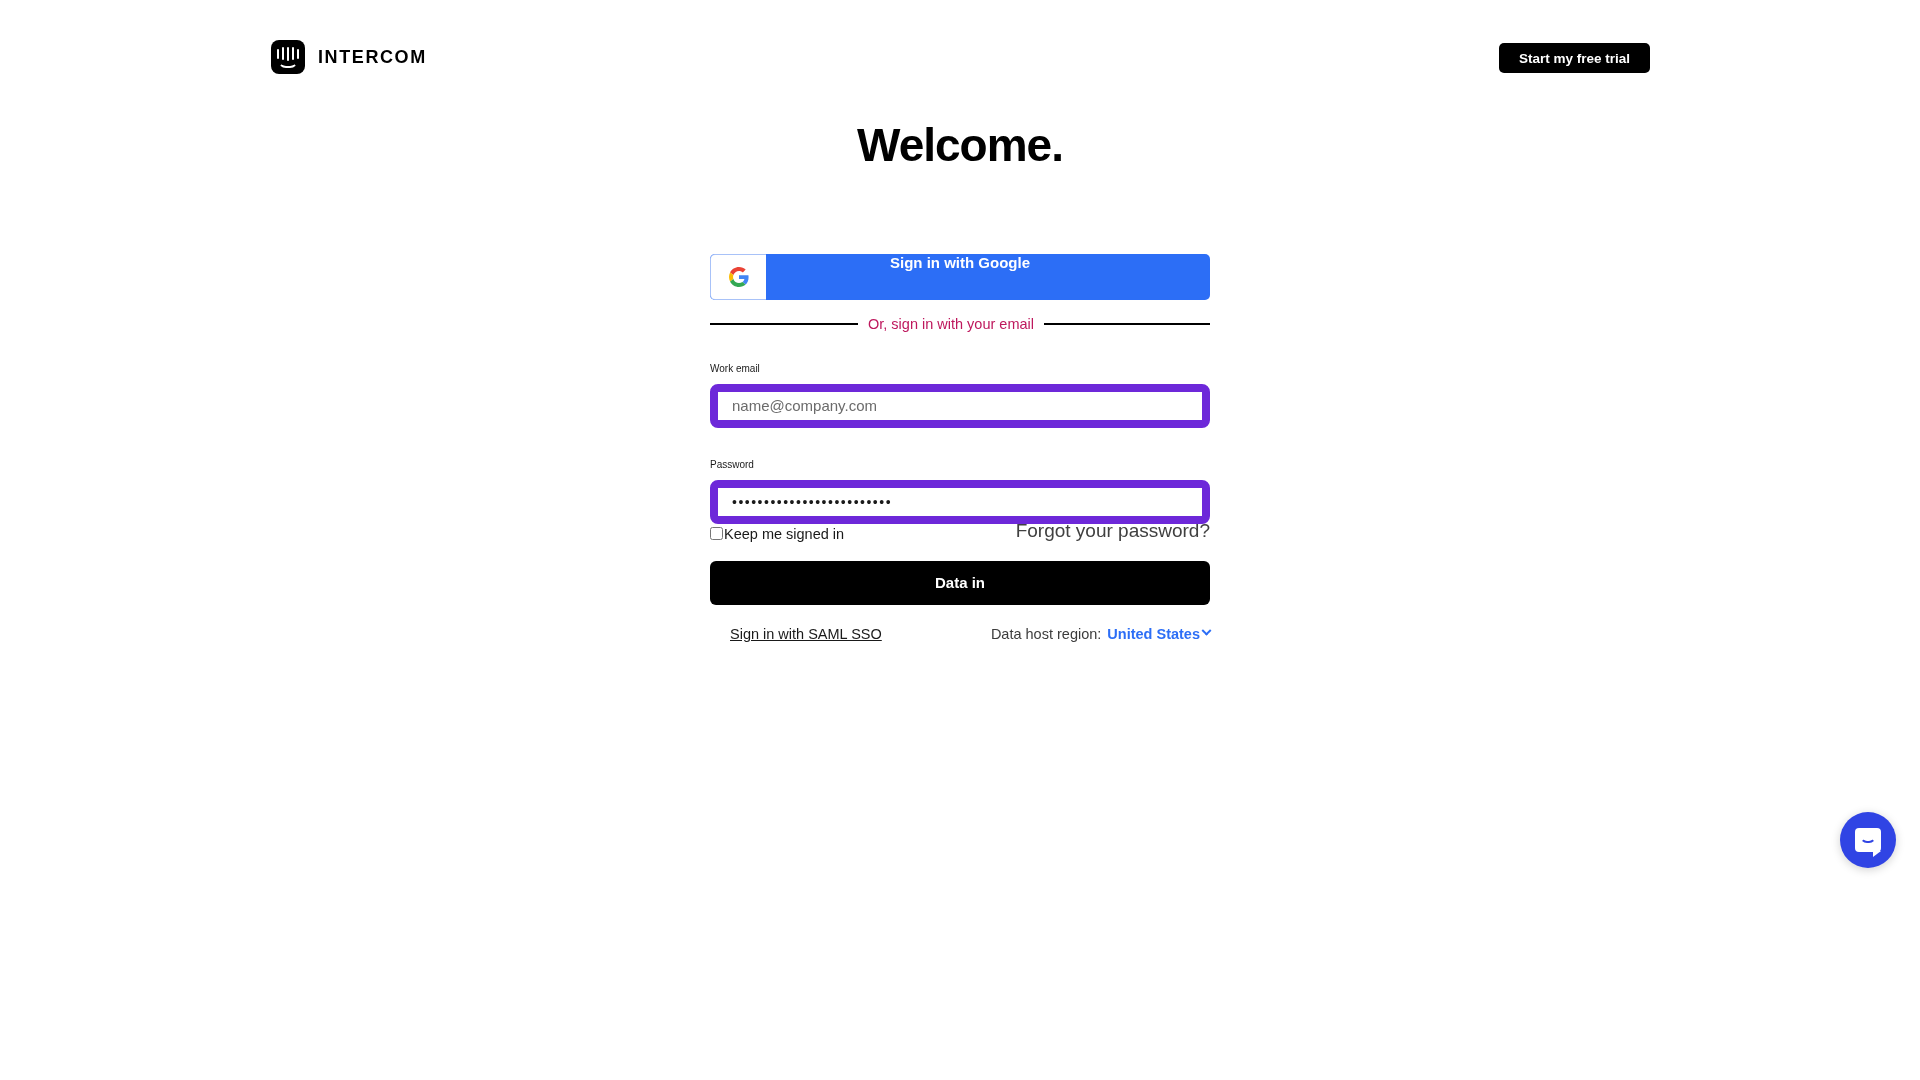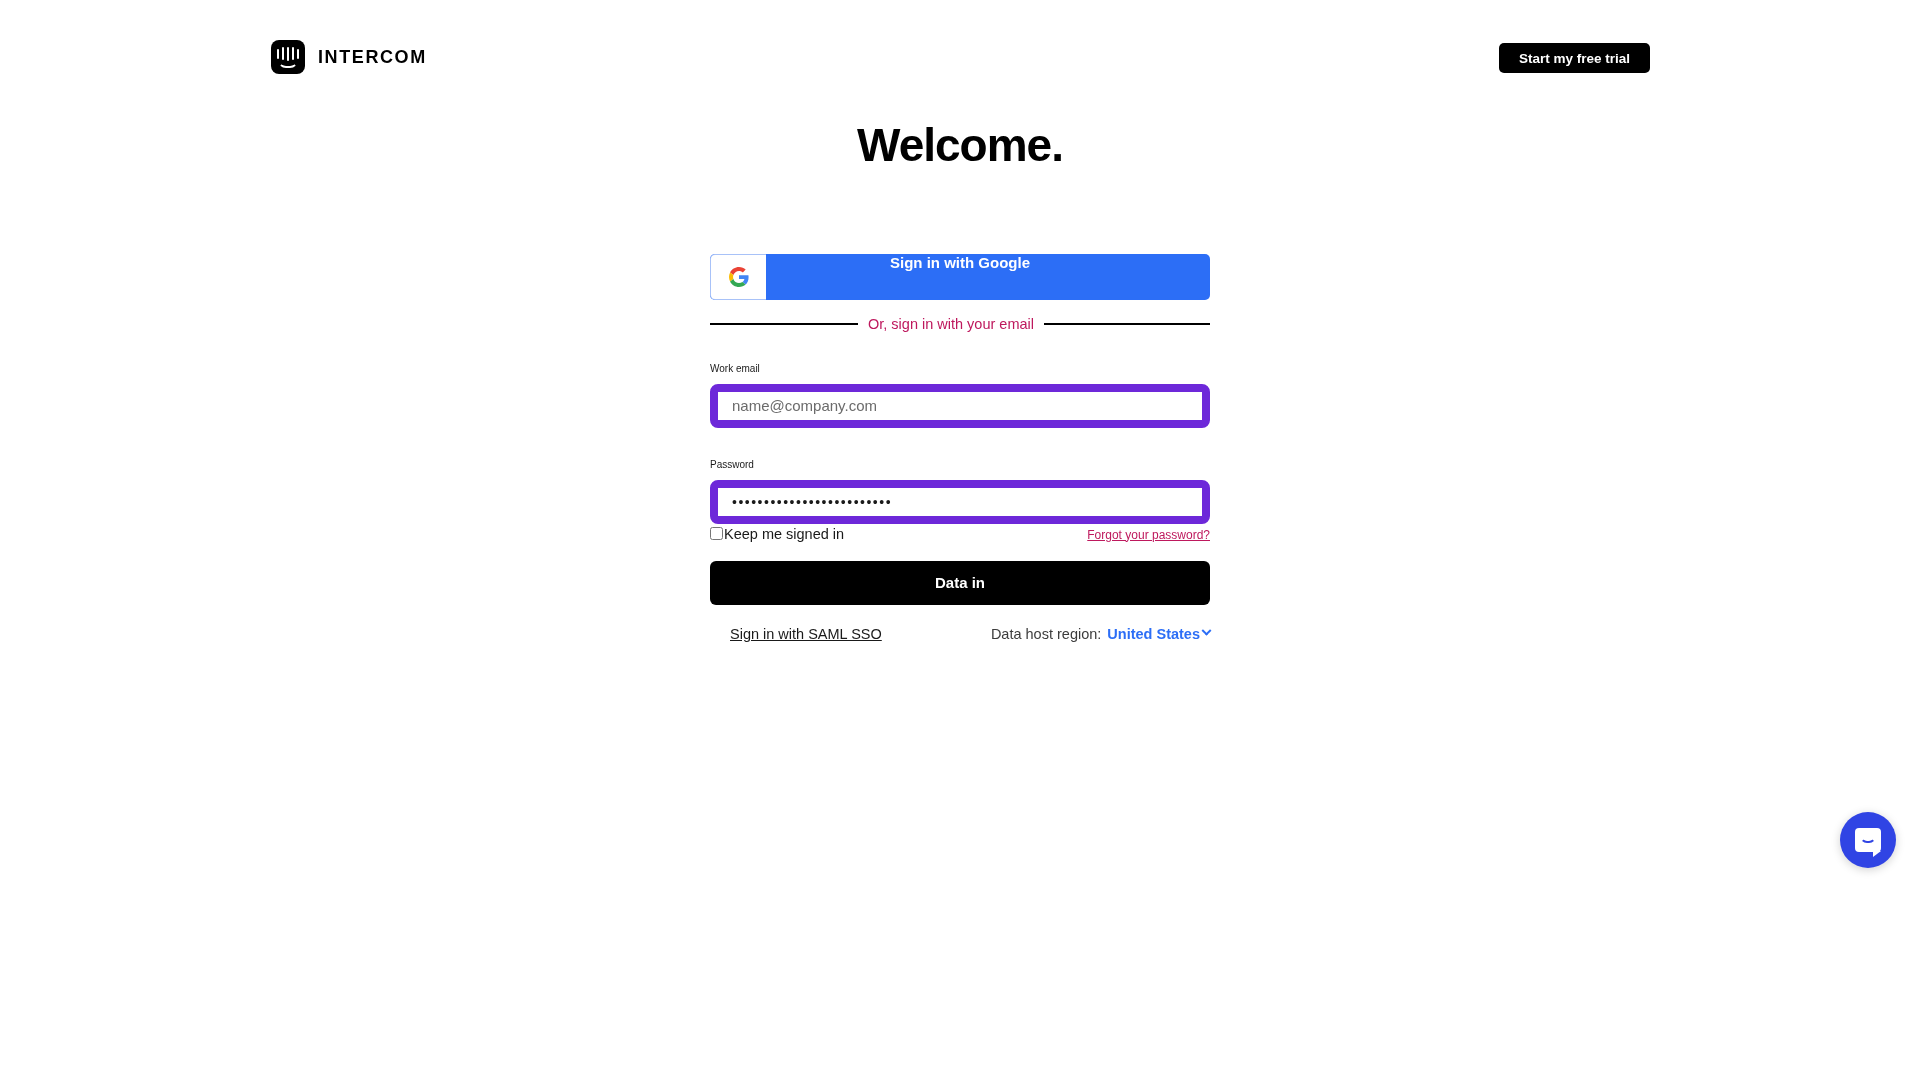--- a/index.html
+++ b/index.html
@@ -223,23 +223,22 @@
     cursor: pointer;
   }
   .keep-signed input[type=checkbox] {
     width: 13px;
     height: 13px;
     margin: 0 1px 0 0;
     accent-color: #2c6ef6;
     cursor: pointer;
   }
   .forgot-link {
-    font-size: 12px;
-    color: #be185d;
-    text-decoration: underline;
+    font-size: 19px;
+    color: #404040;
     cursor: pointer;
     white-space: nowrap;
   }
 
   .signin-btn {
     margin-top: 19px;
     width: 500px;
     height: 44px;
     background: #000000;
     color: #ffffff;

